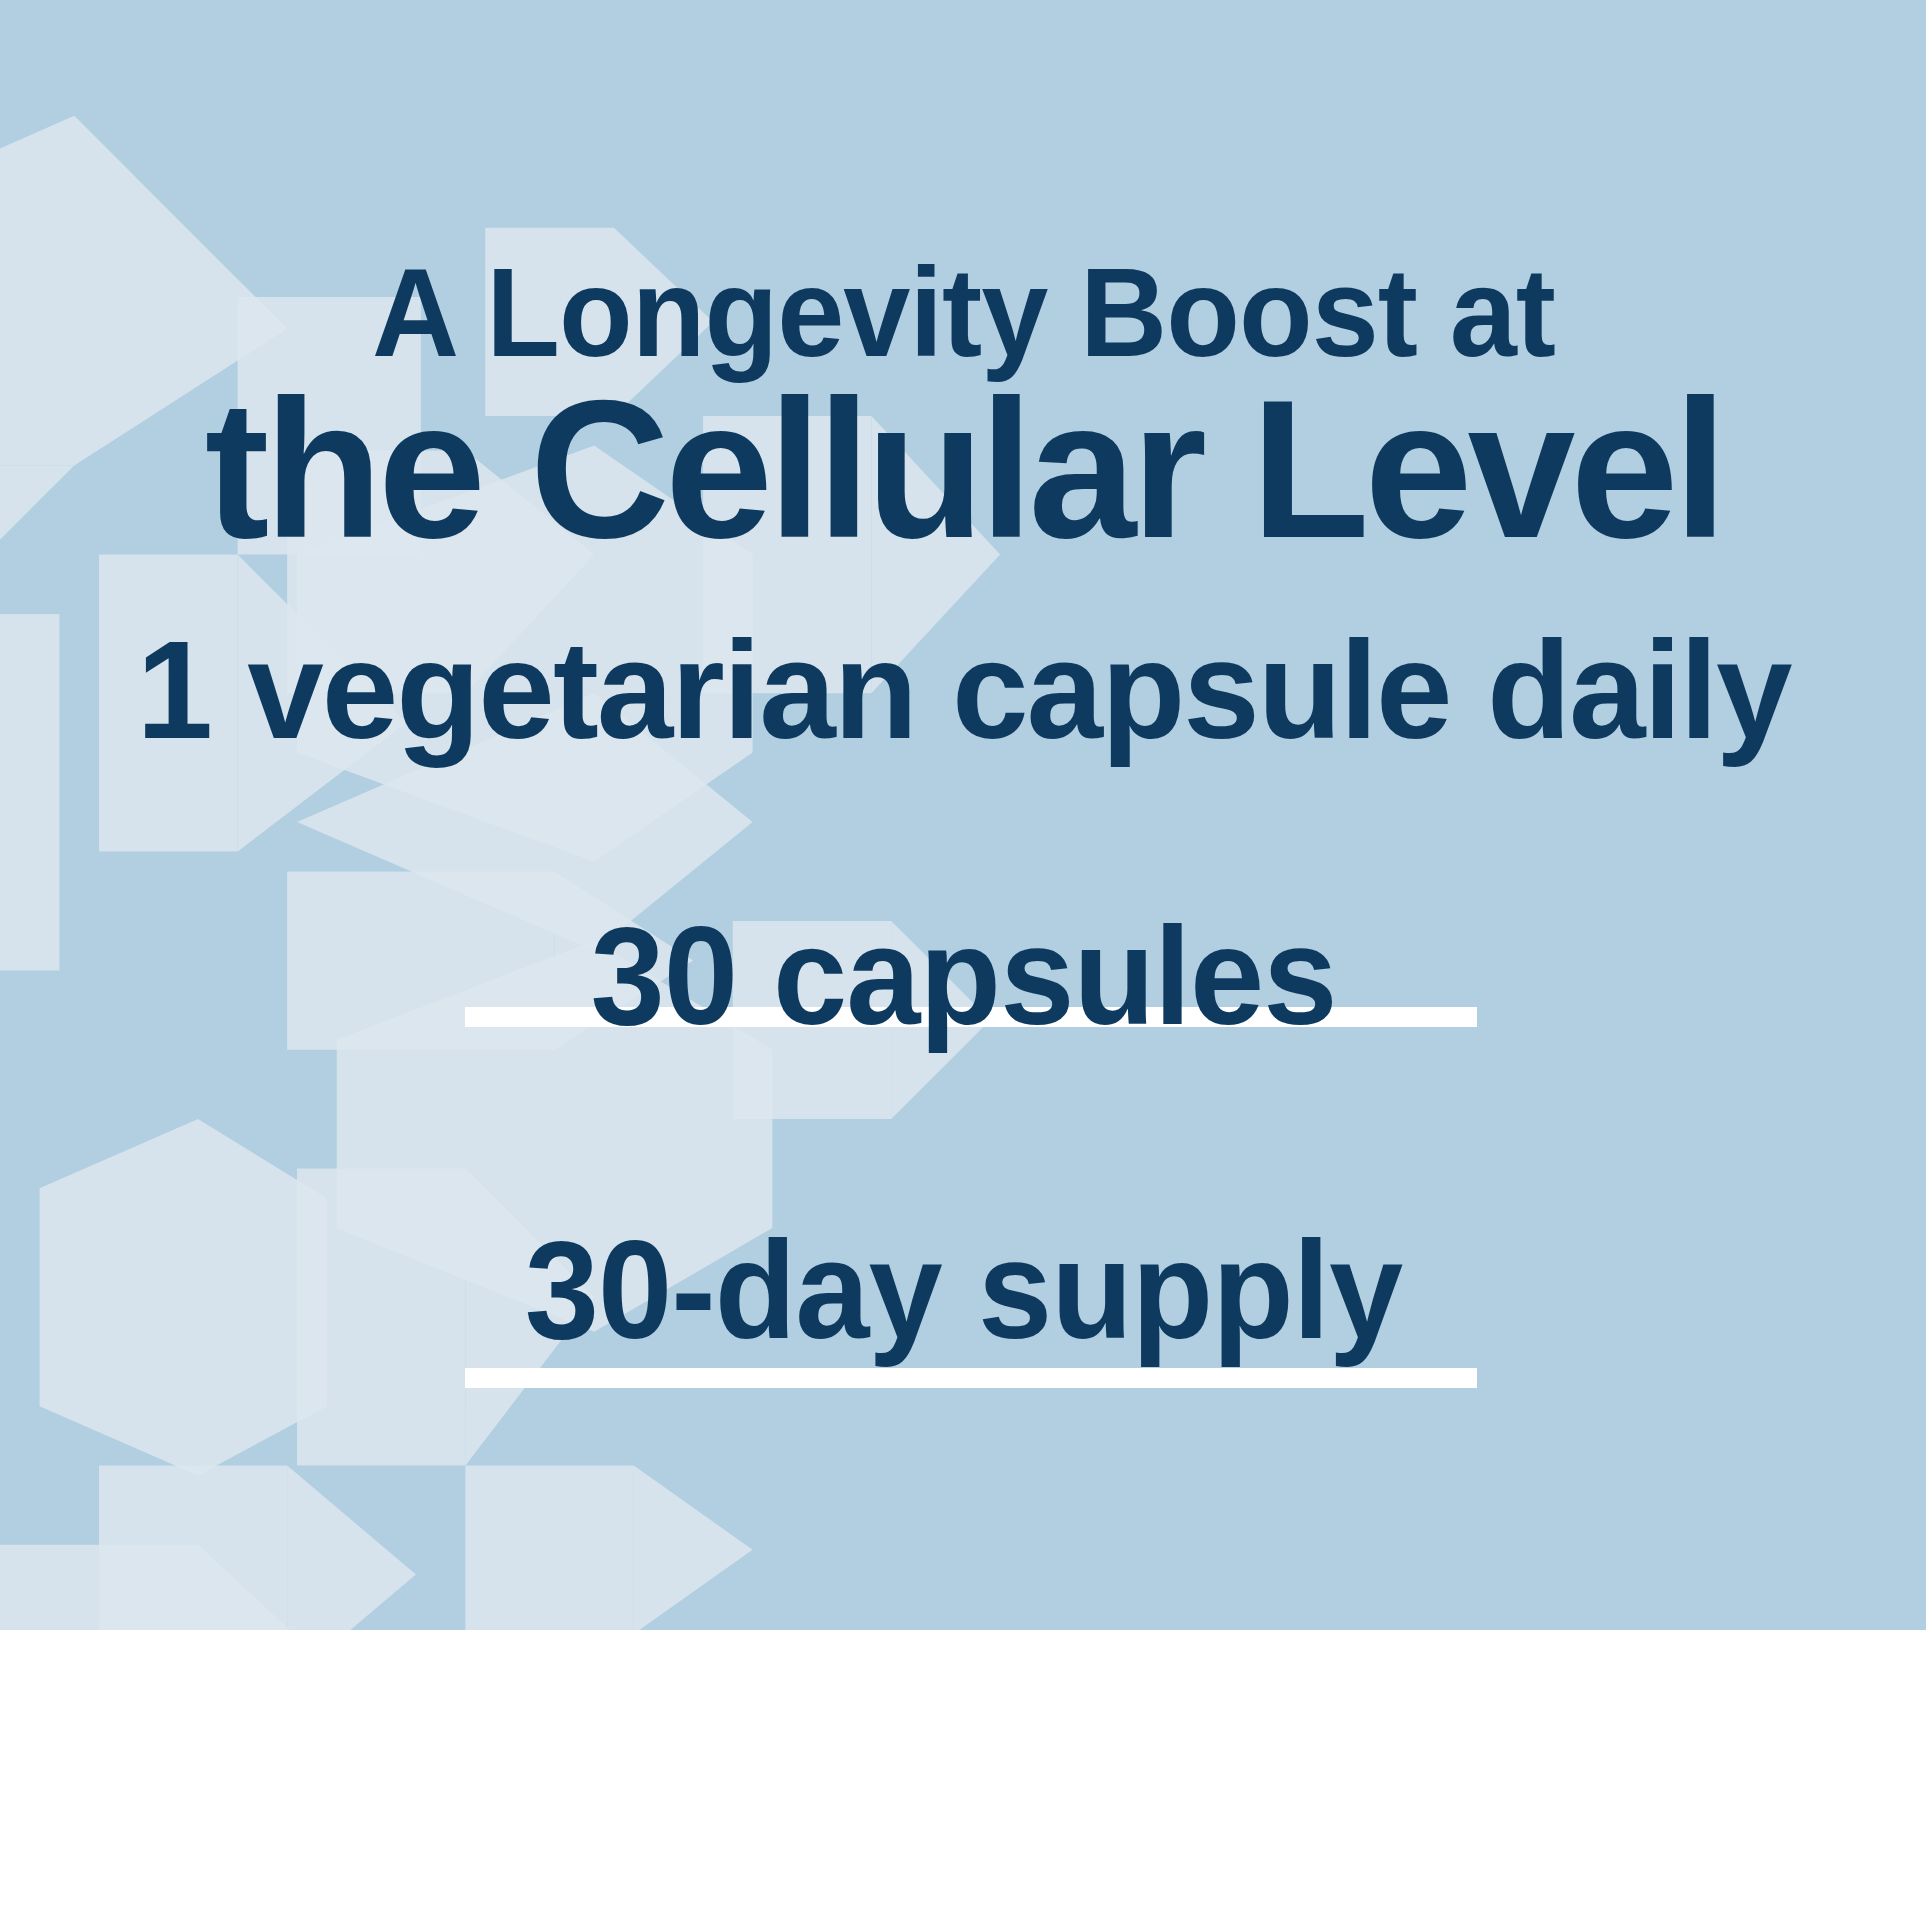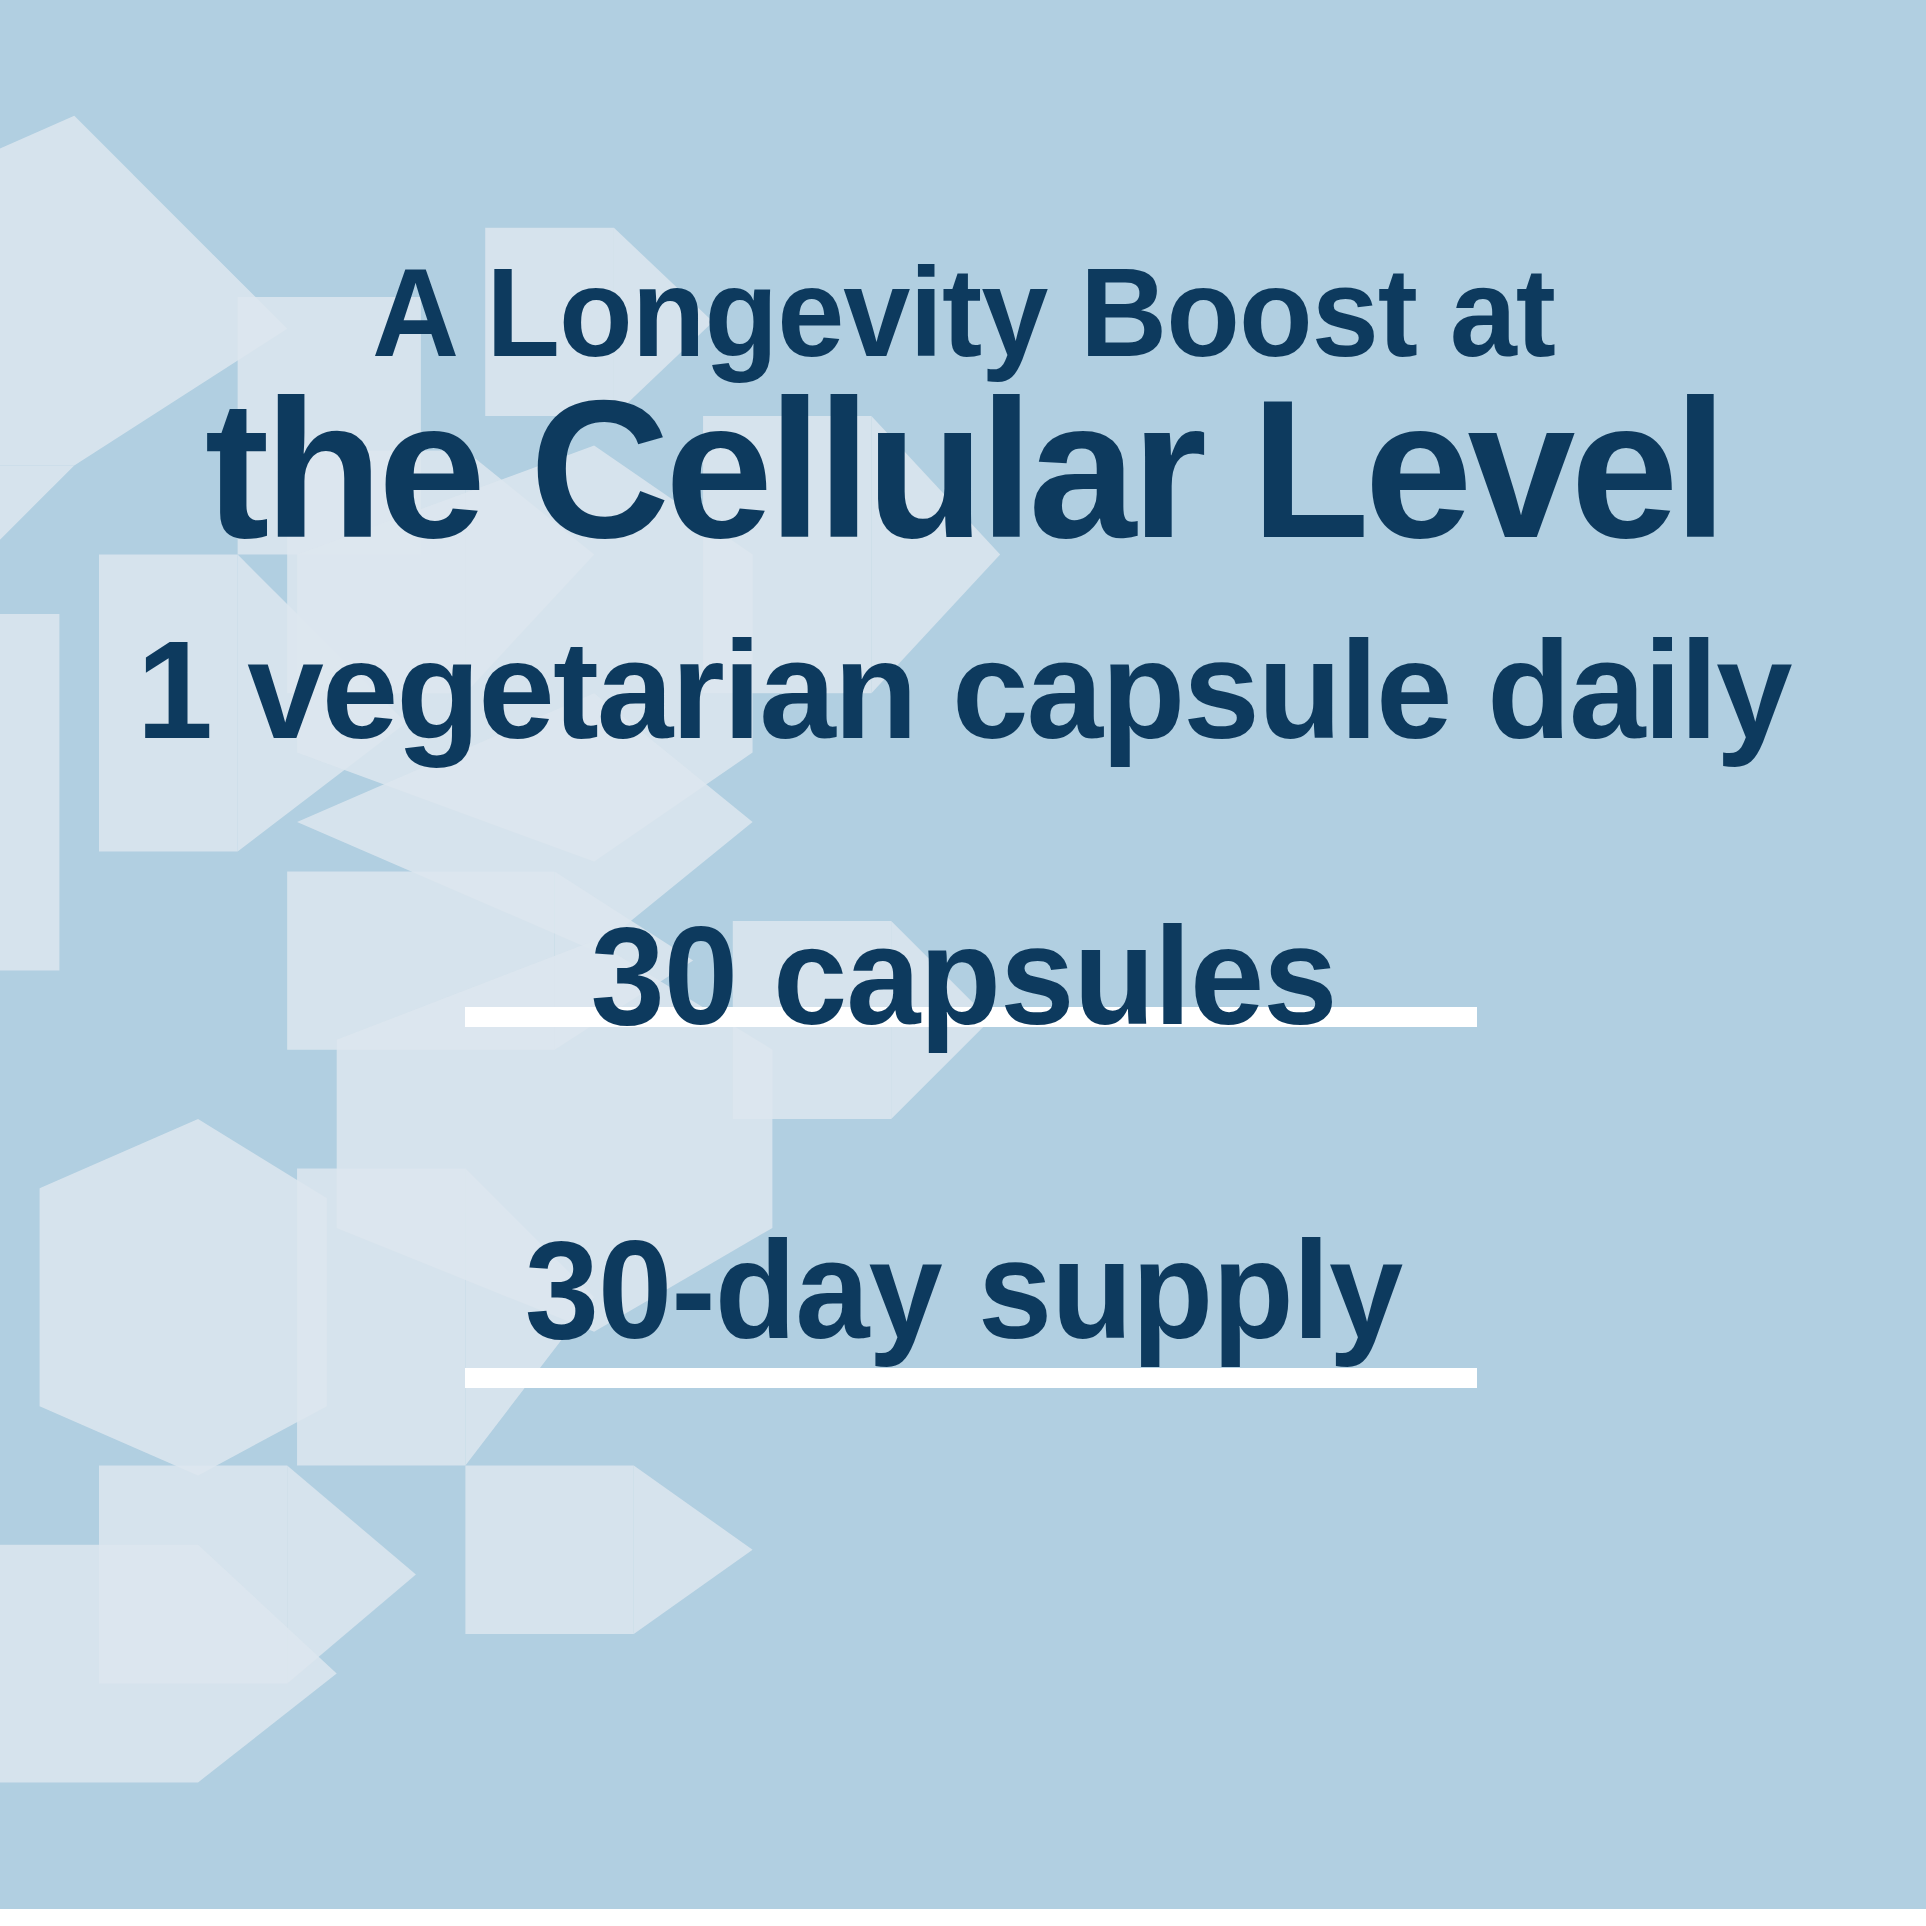--- a/index.html
+++ b/index.html
@@ -3,21 +3,21 @@
 <meta charset="utf-8">
 <style>
   html, body {
     margin: 0;
     padding: 0;
     background: #ffffff;
   }
   #canvas {
     position: relative;
     width: 1927px;
-    height: 1909px;
+    height: 1630px;
     overflow: hidden;
     font-family: "Liberation Sans", "DejaVu Sans", sans-serif;
   }
   .bg-fill {
     position: absolute;
     inset: 0;
   }
   .pattern-layer {
     position: absolute;
     left: 0;

